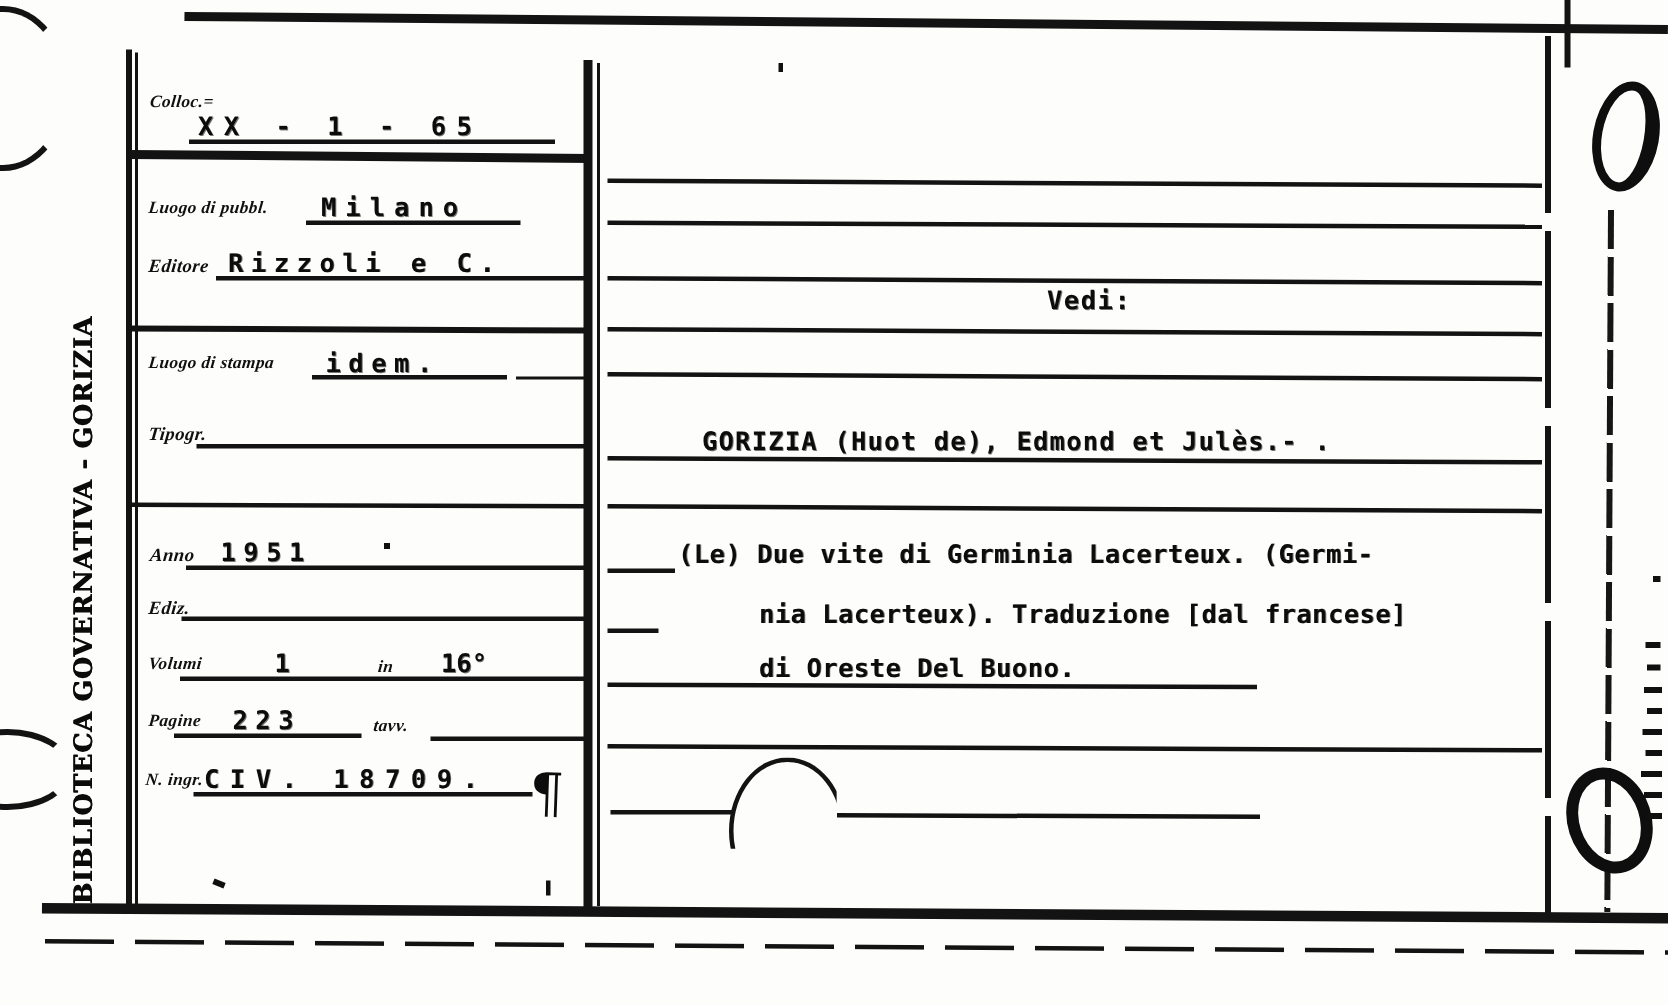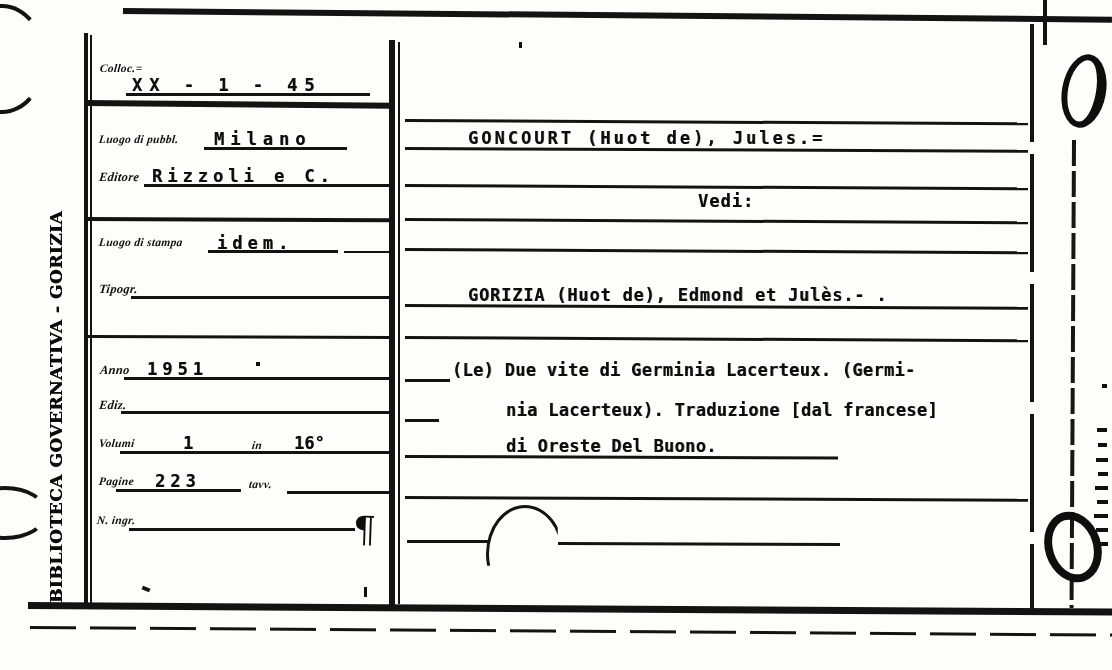--- a/index.html
+++ b/index.html
@@ -124,21 +124,21 @@
 
   <div class="arc"></div>
   <div class="pilcrow">¶</div>
 
   <div class="noise" style="left:519px;top:42px;width:3px;height:6px"></div>
   <div class="noise" style="left:256px;top:362px;width:4px;height:4px"></div>
   <div class="noise" style="left:142px;top:587px;width:8px;height:4px;transform:rotate(22deg)"></div>
   <div class="noise" style="left:364px;top:587px;width:3px;height:10px"></div>
 
   <span class="flabel" style="left:100px;top:62px">Colloc.=</span>
-  <span class="fvalue" style="left:132px;top:75px;letter-spacing:7px">XX - 1 - 45</span>
+  <span class="fvalue" style="left:132px;top:75px;letter-spacing:7px">XX - 1 - 65</span>
 
   <span class="flabel" style="left:99px;top:133px">Luogo di pubbl.</span>
   <span class="fvalue" style="left:214px;top:129px;letter-spacing:6px">Milano</span>
 
   <span class="flabel" style="left:99px;top:170px;font-size:12.5px">Editore</span>
   <span class="fvalue" style="left:152px;top:166px;letter-spacing:5px">Rizzoli e C.</span>
 
   <span class="flabel" style="left:99px;top:236px">Luogo di stampa</span>
   <span class="fvalue" style="left:217px;top:233px;letter-spacing:5px">idem.</span>
 
@@ -154,22 +154,22 @@
   <span class="fvalue" style="left:183px;top:433px">1</span>
   <span class="flabel" style="left:252px;top:439px">in</span>
   <span class="fvalue" style="left:294px;top:433px">16°</span>
 
   <span class="flabel" style="left:99px;top:475px">Pagine</span>
   <span class="fvalue" style="left:155px;top:471px;letter-spacing:5px">223</span>
   <span class="flabel" style="left:249px;top:478px">tavv.</span>
   <span class="fvalue" style="left:300px;top:471px"></span>
 
   <span class="flabel" style="left:97px;top:514px">N. ingr.</span>
+  <span class="fvalue" style="left:136px;top:510px;letter-spacing:7px">CIV. 18709.</span>
 
-  <span class="typed" style="left:468px;top:128px;letter-spacing:3px">GONCOURT (Huot de), Jules.=</span>
 
   <span class="typed" style="left:698px;top:191px;letter-spacing:1px">Vedi:</span>
 
   <span class="typed" style="left:468px;top:285px;letter-spacing:0.8px">GORIZIA (Huot de), Edmond et Julès.- .</span>
 
   <span class="typed" style="left:506px;top:400px;letter-spacing:0.3px">nia Lacerteux). Traduzione [dal francese]</span>
   <span class="typed" style="left:452px;top:360px;letter-spacing:0.3px">(Le) Due vite di Germinia Lacerteux. (Germi-</span>
   <span class="typed" style="left:506px;top:436px;letter-spacing:0.3px">di Oreste Del Buono.</span>
 
 </div>

